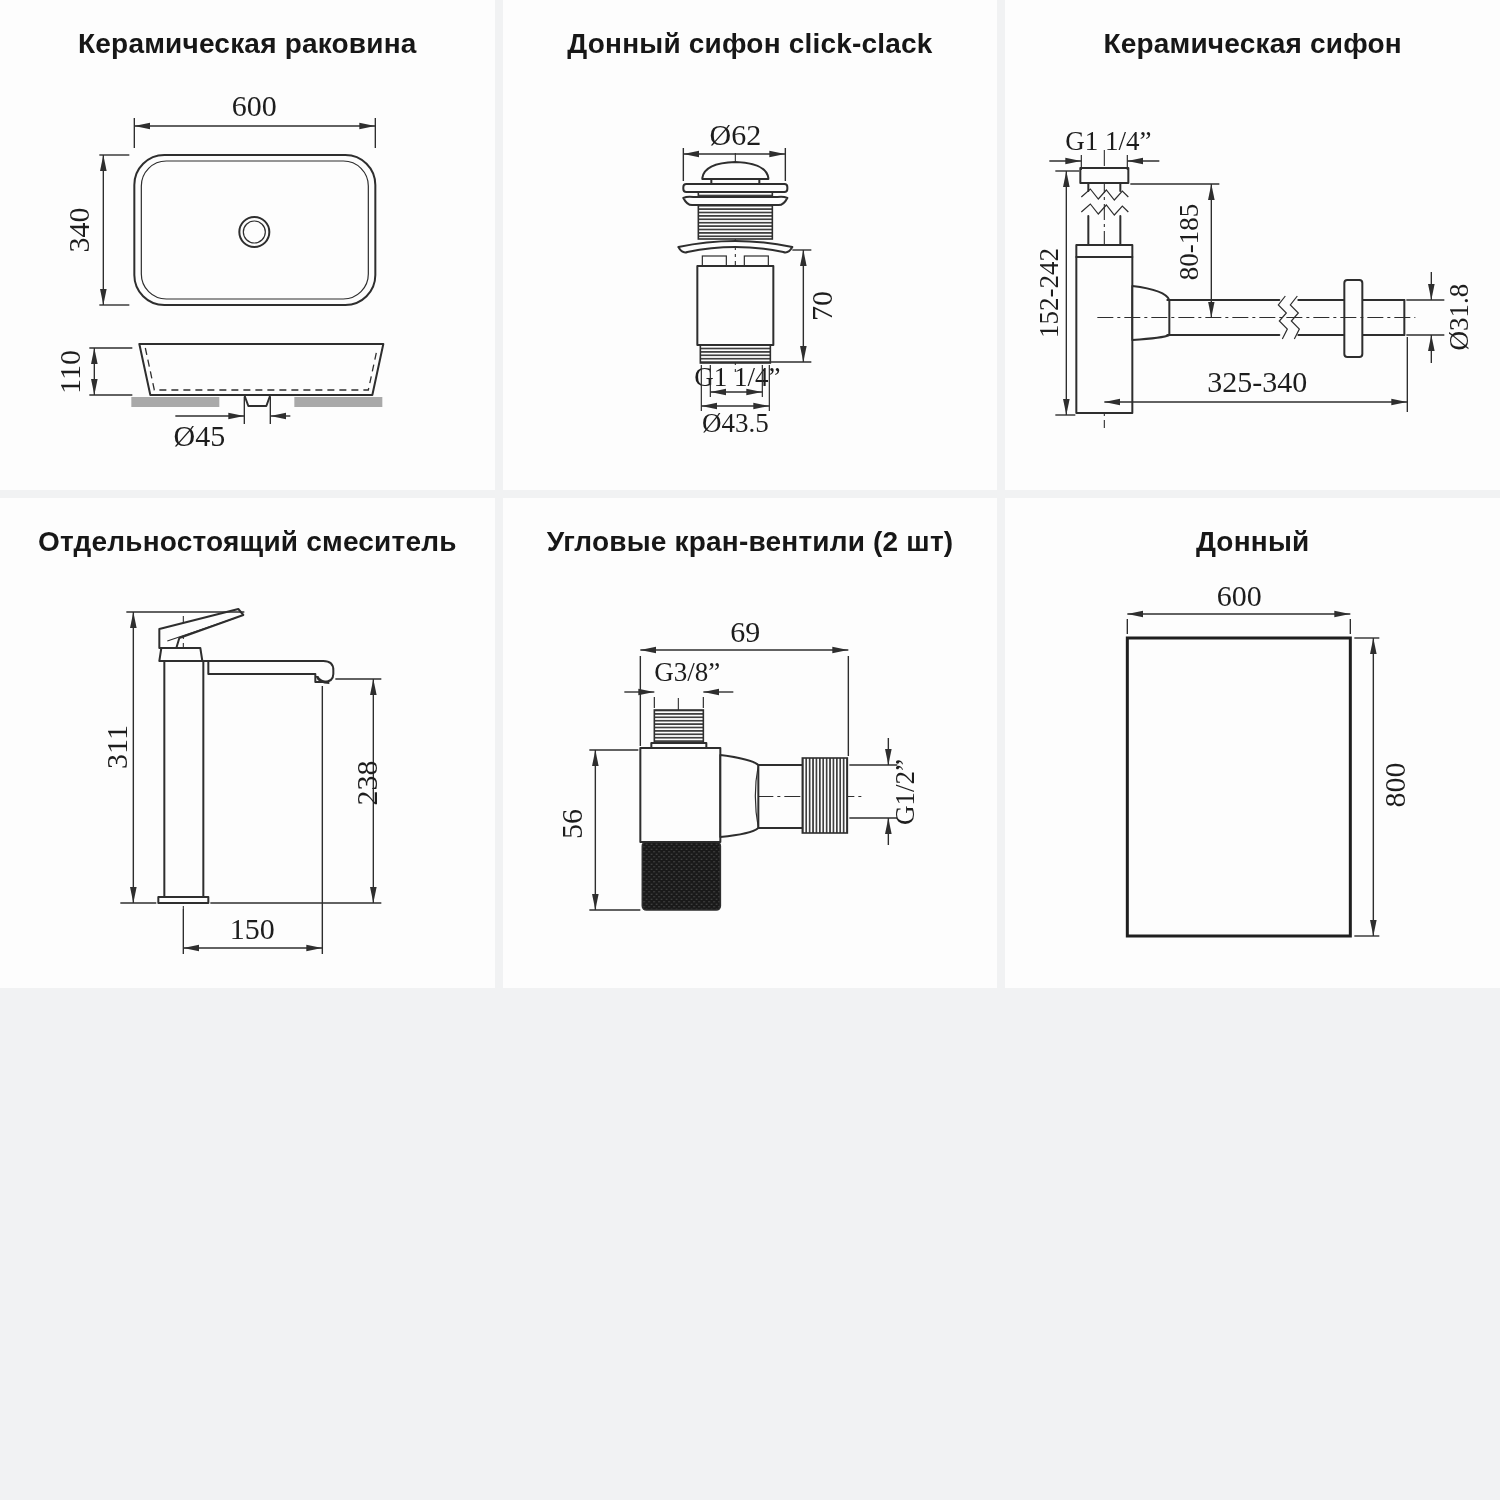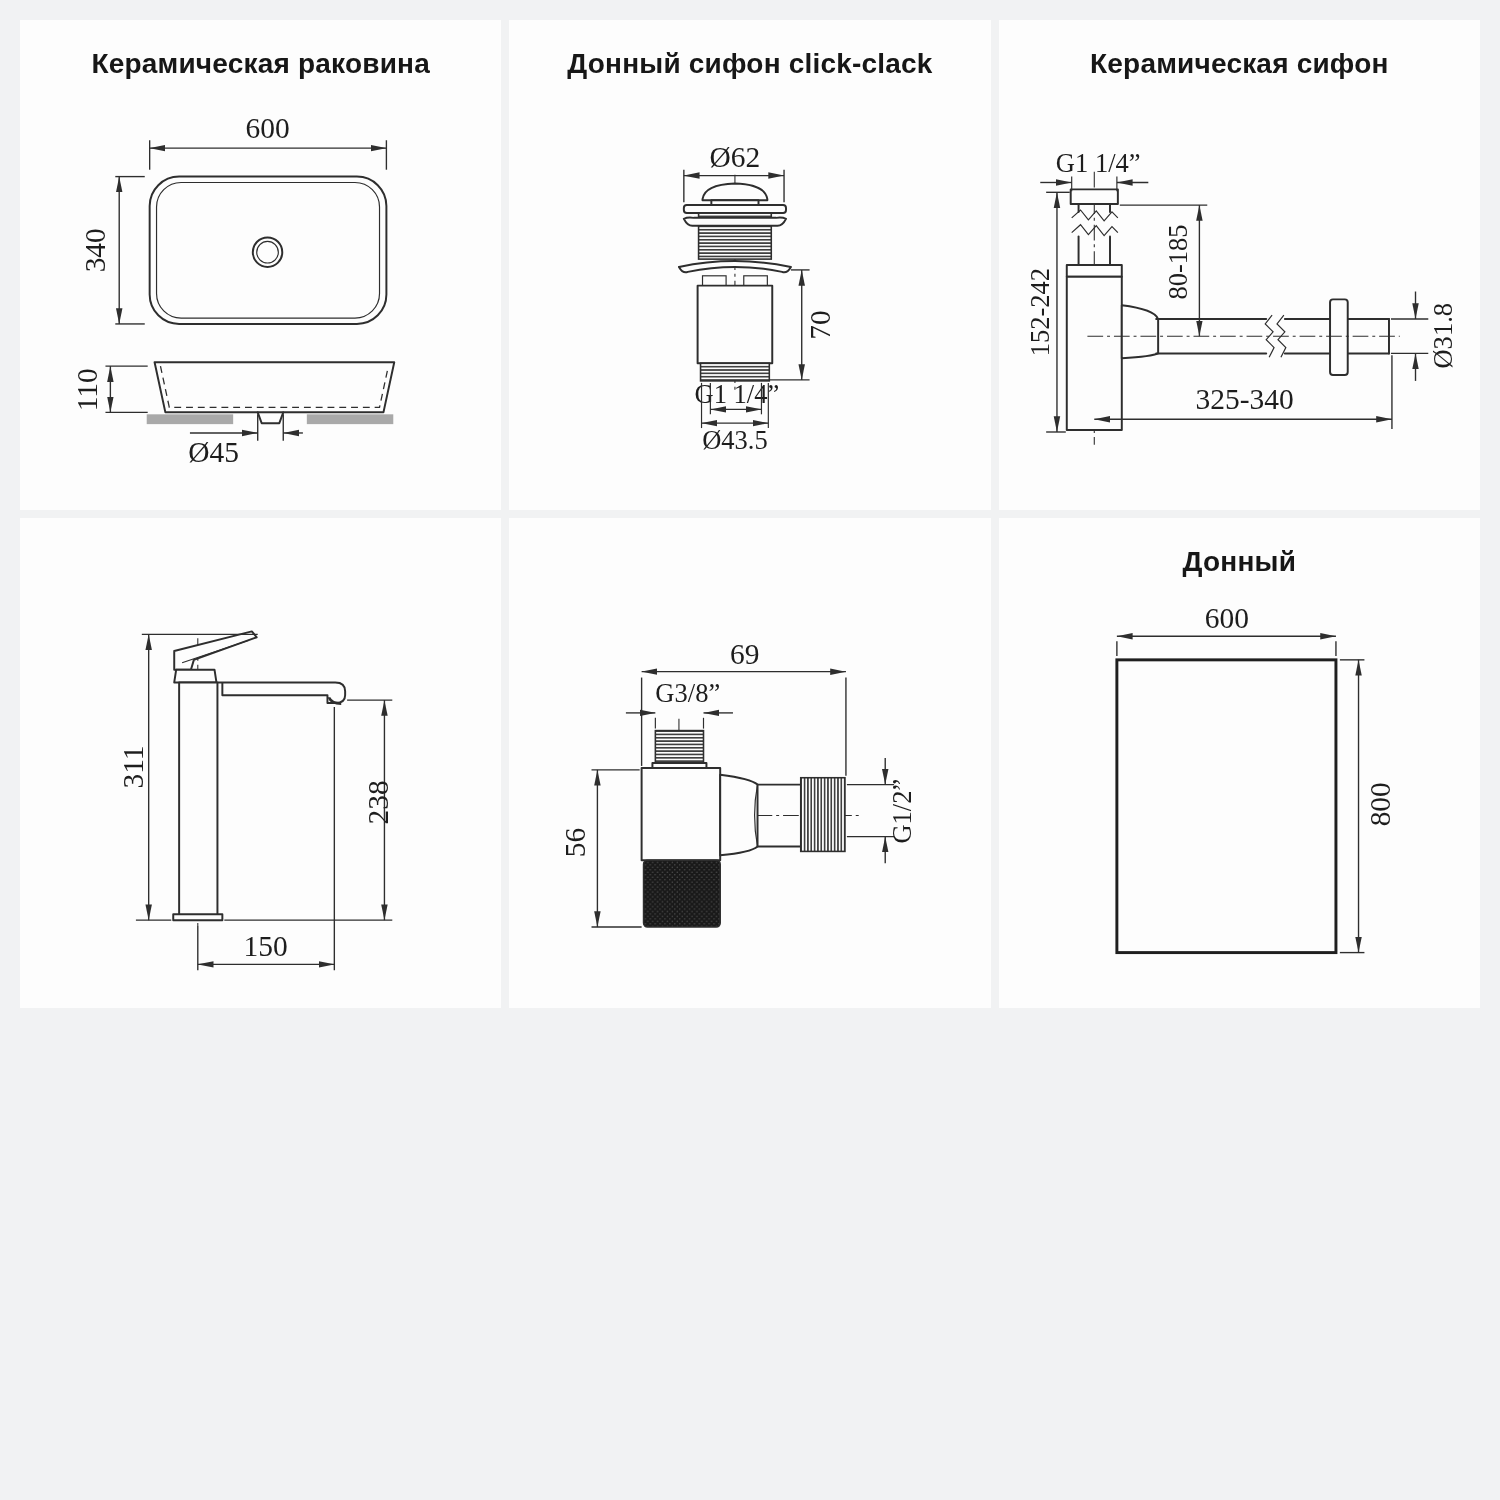--- a/index.html
+++ b/index.html
@@ -1,18 +1,18 @@
 <!DOCTYPE html>
 <html><head>
 <meta charset="utf-8">
 <style>
   html,body{margin:0;padding:0;}
   body{width:1500px;height:1500px;background:#f1f2f3;font-family:"Liberation Sans",sans-serif;}
   .page{width:1500px;height:1500px;background:#f1f2f3;overflow:hidden;}
-  .grid{display:grid;grid-template-columns:repeat(3,1fr);grid-auto-rows:490px;gap:8px;padding:20px;}
+  .grid{display:grid;grid-template-columns:repeat(3,1fr);grid-auto-rows:490px;gap:8px;padding:0;}
   .card{position:relative;background:#fdfdfd;}
   .card-title{position:absolute;top:28px;left:0;width:100%;margin:0;text-align:center;
     font-family:"Liberation Sans",sans-serif;font-weight:700;font-size:28px;color:#171717;letter-spacing:.2px;}
   svg.draw{position:absolute;inset:0;width:100%;height:100%;}
   
   .o  {fill:none;stroke:#2e2e2e;stroke-width:2;stroke-linejoin:round;stroke-linecap:round;}
   .of {fill:#fdfdfd;stroke:#2e2e2e;stroke-width:2;stroke-linejoin:round;}
   .t  {fill:none;stroke:#2e2e2e;stroke-width:1.2;}
   .d  {fill:none;stroke:#2e2e2e;stroke-width:1.4;}
   .cl {fill:none;stroke:#2e2e2e;stroke-width:1.1;stroke-dasharray:16 4 3 4;}
@@ -183,20 +183,21 @@
         </g>
         <g>
           <line class="d" x1="400" y1="337" x2="400" y2="412"></line>
           <line class="d" x1="97" y1="402" x2="400" y2="402" marker-start="url(#arr)" marker-end="url(#arr)"></line>
           <text class="dt" x="250" y="392">325-340</text>
         </g>
       </svg>
     </section>
 
     <section class="card">
+      <h2 class="card-title">Отдельностоящий смеситель</h2>
       <svg class="draw" viewBox="0 0 490 490">
         <g>
           <line class="cl" x1="181" y1="118" x2="181" y2="411"></line>
           <path class="of" d="M157,150 L157,131 L236,111 L241,117 L177,140 L174,150 Z"></path>
           <line class="t" x1="165" y1="143" x2="233" y2="120"></line>
           <path class="of" d="M159,150 L198,150 L200,163 L157,163 Z"></path>
           <rect class="of" x="162" y="163" width="39" height="239"></rect>
           <path class="of" d="M201,163 L321,163 Q331,163 331,172 L331,176 Q331,184 321,184 L313,184 L313,176 L206,176 L206,163"></path>
           <path d="M313,178 Q316,186 327,186 L327,183 Q318,183 316,178 Z" fill="#2e2e2e"></path>
           <rect class="of" x="156" y="399" width="50" height="6"></rect>
@@ -216,20 +217,21 @@
         <g>
           <line class="d" x1="320" y1="188" x2="320" y2="456"></line>
           <line class="d" x1="181" y1="411" x2="181" y2="456"></line>
           <line class="d" x1="181" y1="450" x2="320" y2="450" marker-start="url(#arr)" marker-end="url(#arr)"></line>
           <text class="dt" x="250" y="441">150</text>
         </g>
       </svg>
     </section>
 
     <section class="card">
+      <h2 class="card-title">Угловые кран-вентили (2 шт)</h2>
       <svg class="draw" viewBox="0 0 490 490">
         <g>
           <line class="cl" x1="173" y1="200" x2="173" y2="258"></line>
           <line class="cl" x1="225" y1="298.5" x2="360" y2="298.5"></line>
           <rect x="149" y="212" width="49" height="33" fill="url(#hth)" stroke="#2e2e2e" stroke-width="1.6"></rect>
           <rect class="of" x="146" y="245" width="55" height="7"></rect>
           <rect class="of" x="135" y="250" width="80" height="94"></rect>
           <path class="of" d="M215,257 Q246,261 253,267 L253,330 Q246,336 215,339 Z"></path>
           <path class="t" d="M253,267 Q247,298 253,330"></path>
           <line class="o" x1="253" y1="267" x2="297" y2="267"></line>

